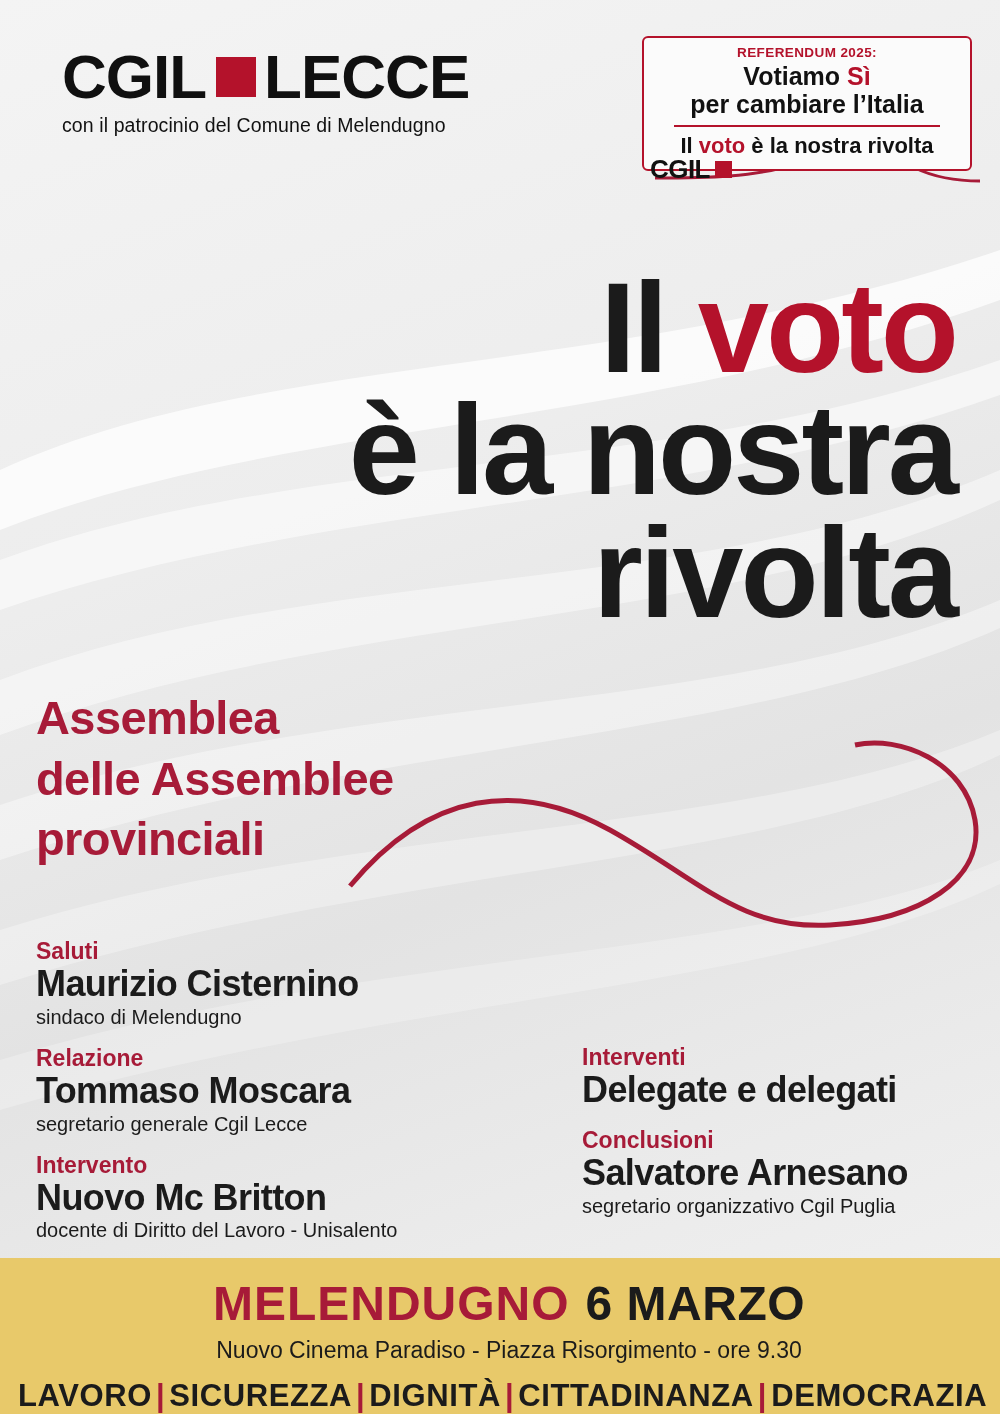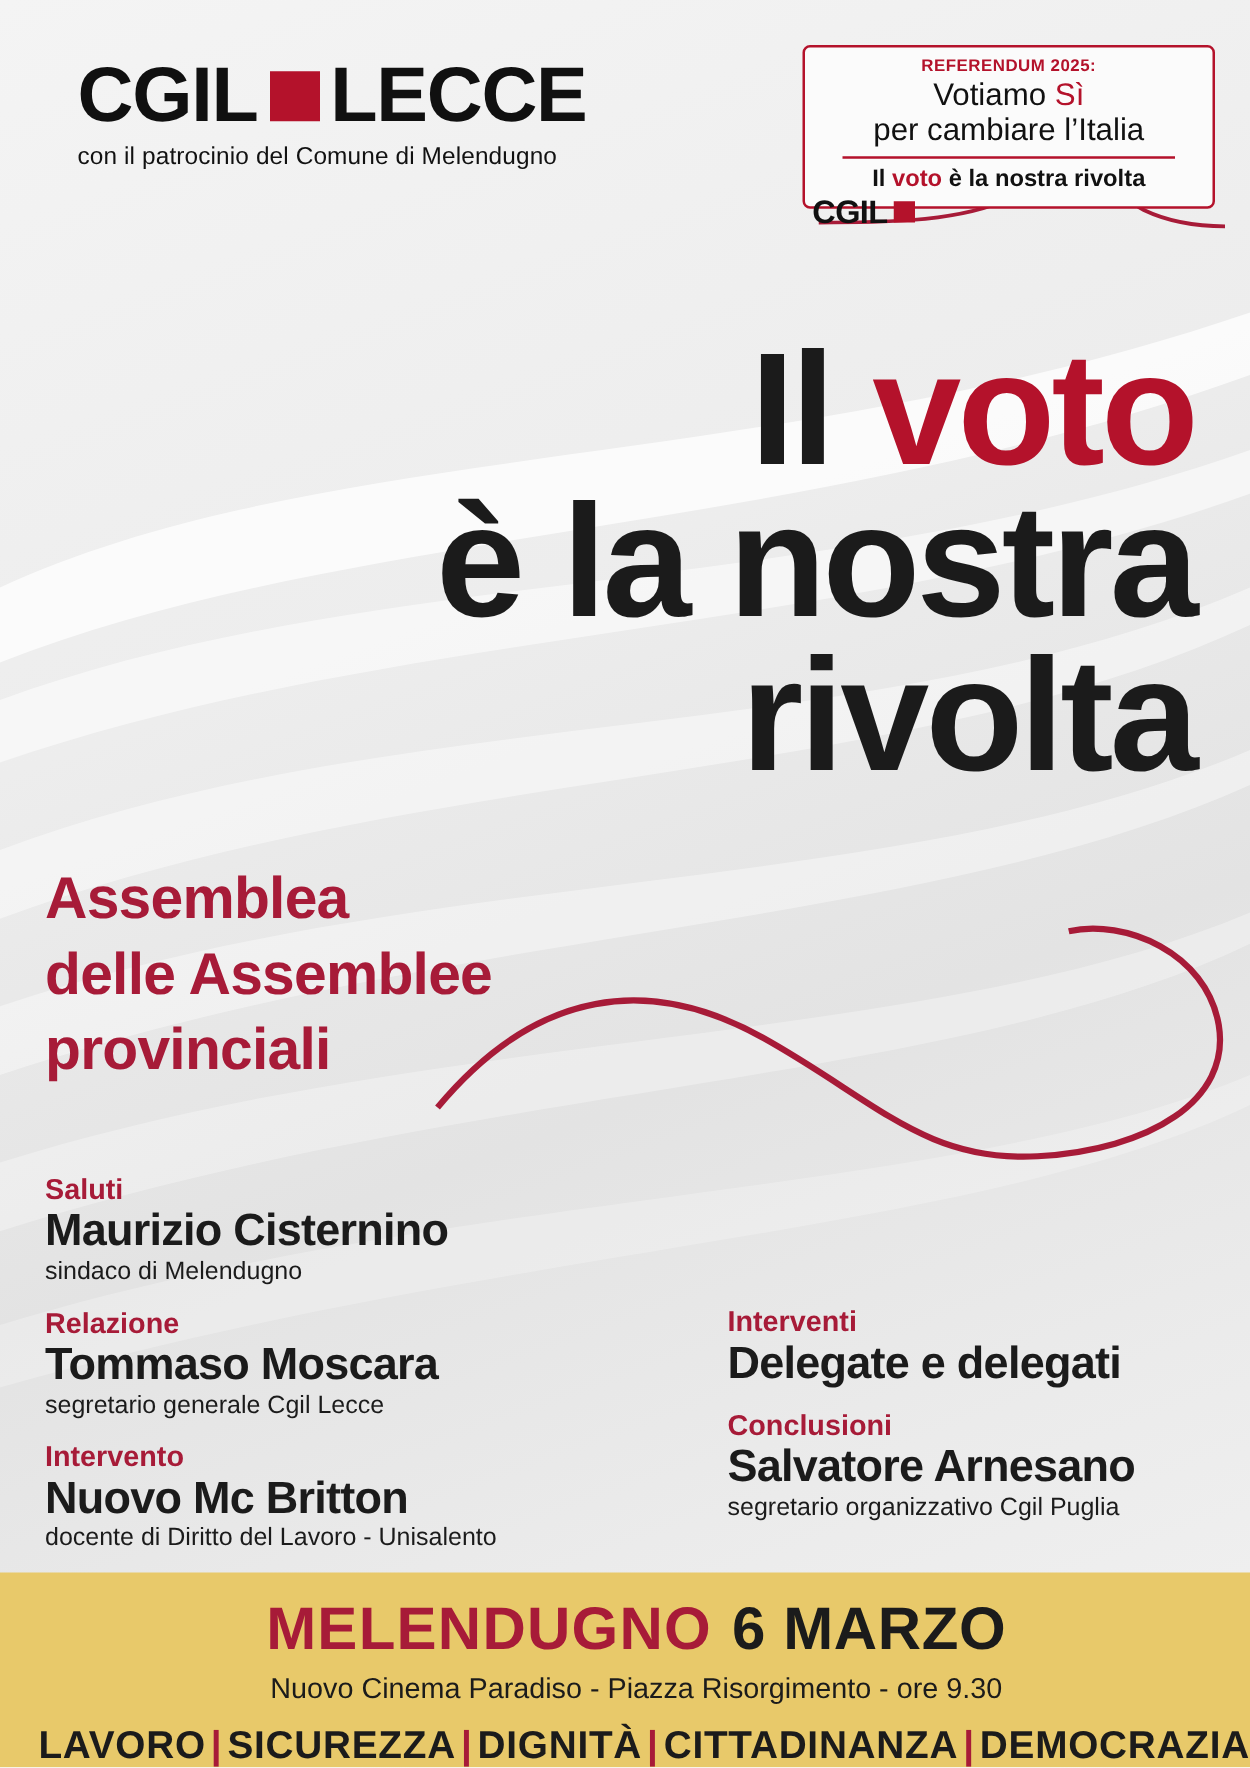--- a/index.html
+++ b/index.html
@@ -74,34 +74,34 @@
     box-sizing: border-box;
   }
   .ref-kicker {
     font-size: 13.5px;
     font-weight: bold;
     color: #b4122b;
     letter-spacing: 0.4px;
   }
   .ref-main {
     font-size: 25px;
-    font-weight: normal;
+    font-weight: bold;
     color: #111;
     line-height: 1.12;
     margin-top: 2px;
   }
   .ref-main .si { color: #b4122b; }
   .ref-rule {
     width: 86%;
     height: 2px;
     background: #b4122b;
     margin: 7px auto 6px auto;
   }
   .ref-sub {
-    font-size: 19px;
+    font-size: 22px;
     font-weight: bold;
     color: #111;
   }
   .ref-sub .hl { color: #b4122b; }
   .cgil-small {
     position: absolute;
     right: 268px;
     top: 118px;
     display: flex;
     align-items: center;
@@ -202,21 +202,21 @@
     letter-spacing: 0.5px;
     margin-left: 16px;
   }
   .venue {
     text-align: center;
     font-size: 23px;
     color: #1b1b1b;
     margin-top: 6px;
   }
   .keywords {
-    text-align: right;
+    text-align: left;
     font-size: 31px;
     font-weight: bold;
     color: #1b1b1b;
     letter-spacing: 0.6px;
     margin-top: 14px;
   }
   .keywords .sep { color: #a71b38; margin: 0 4px; }
 </style>
 </head>
 <body>

